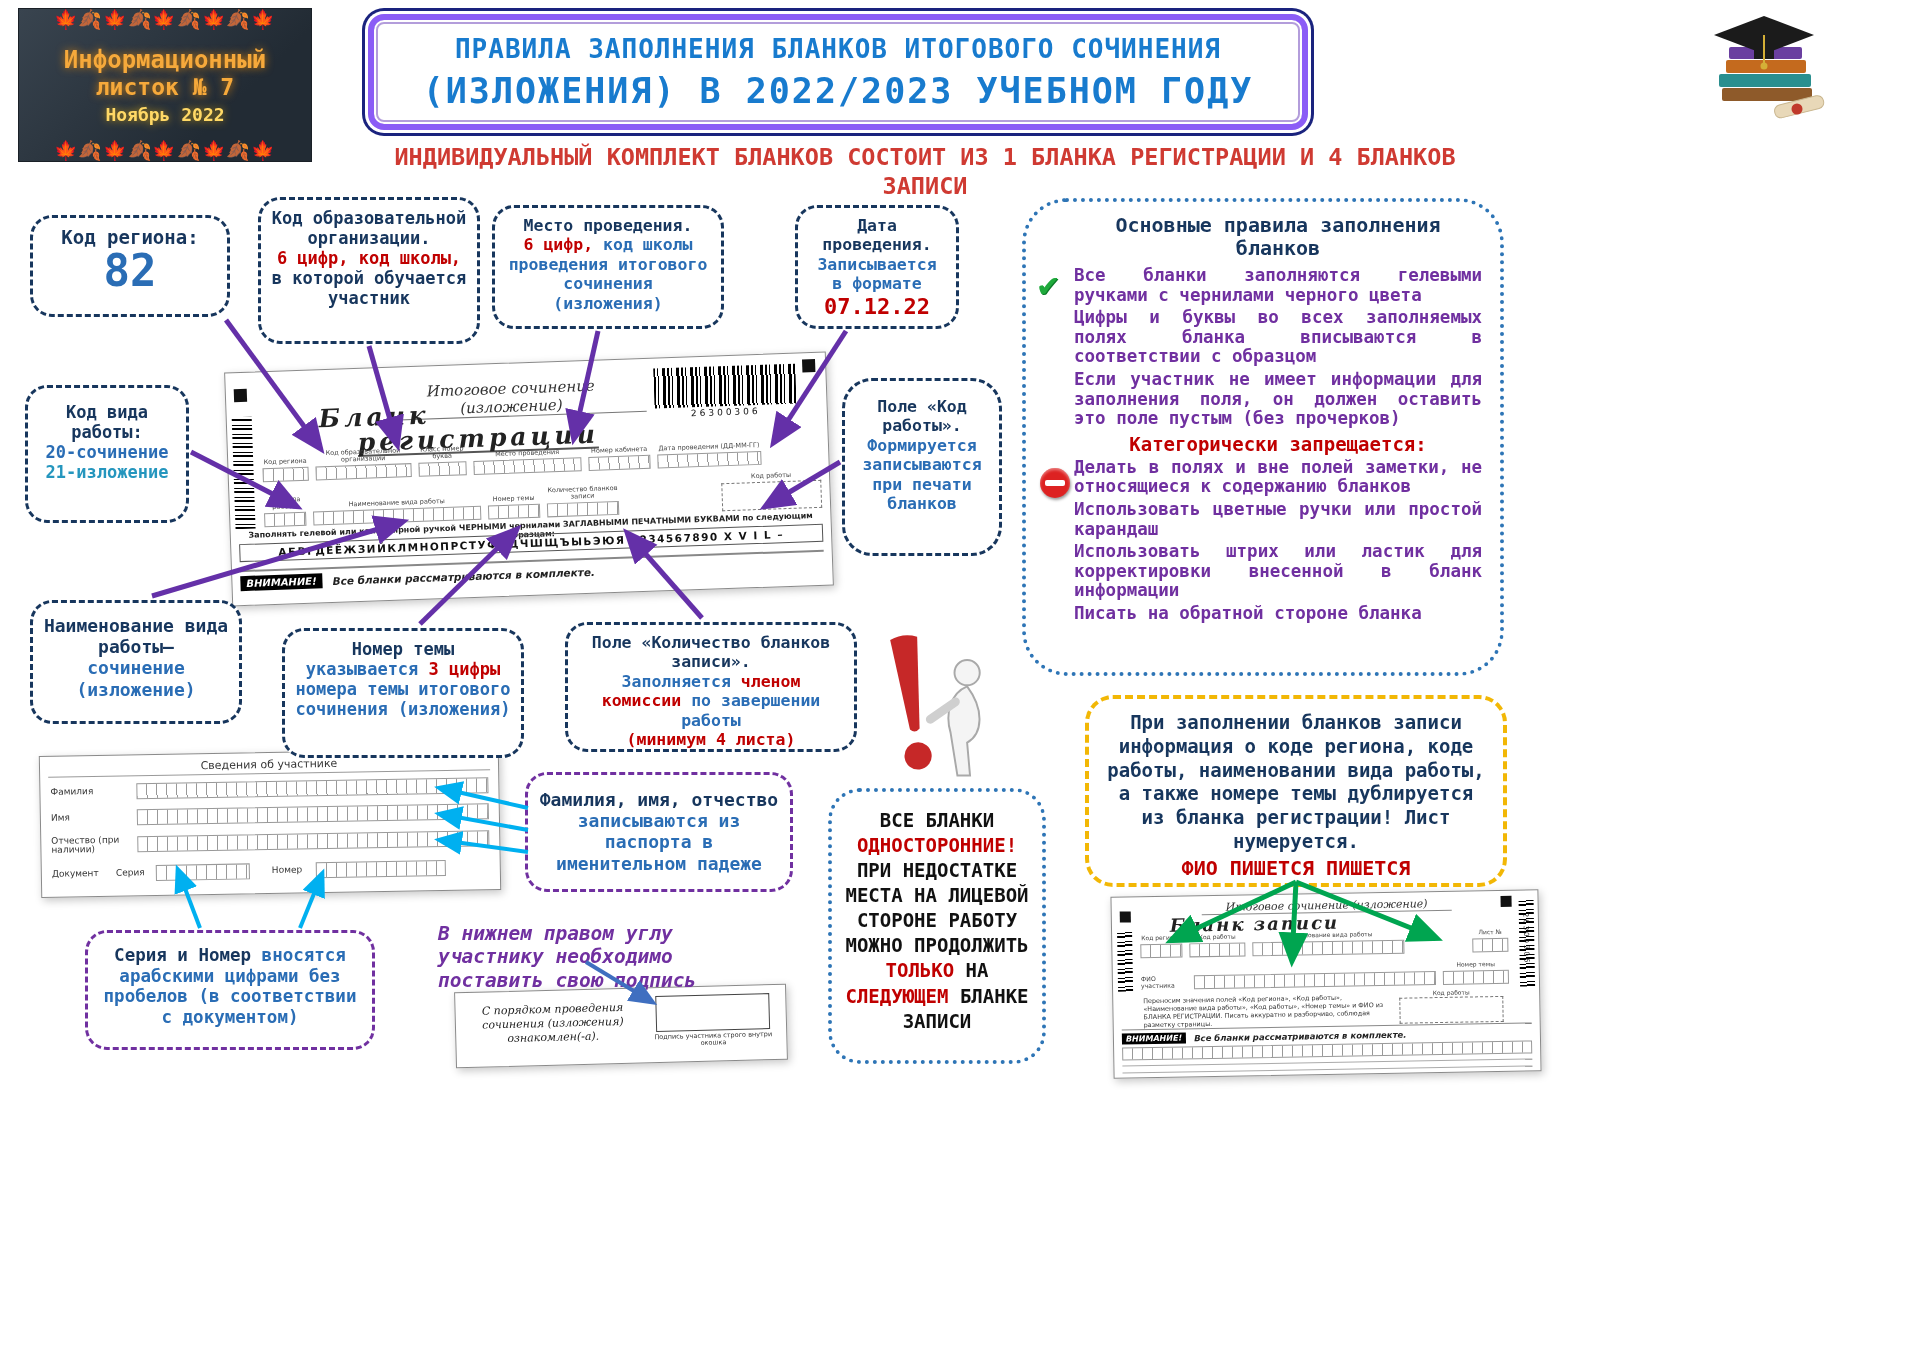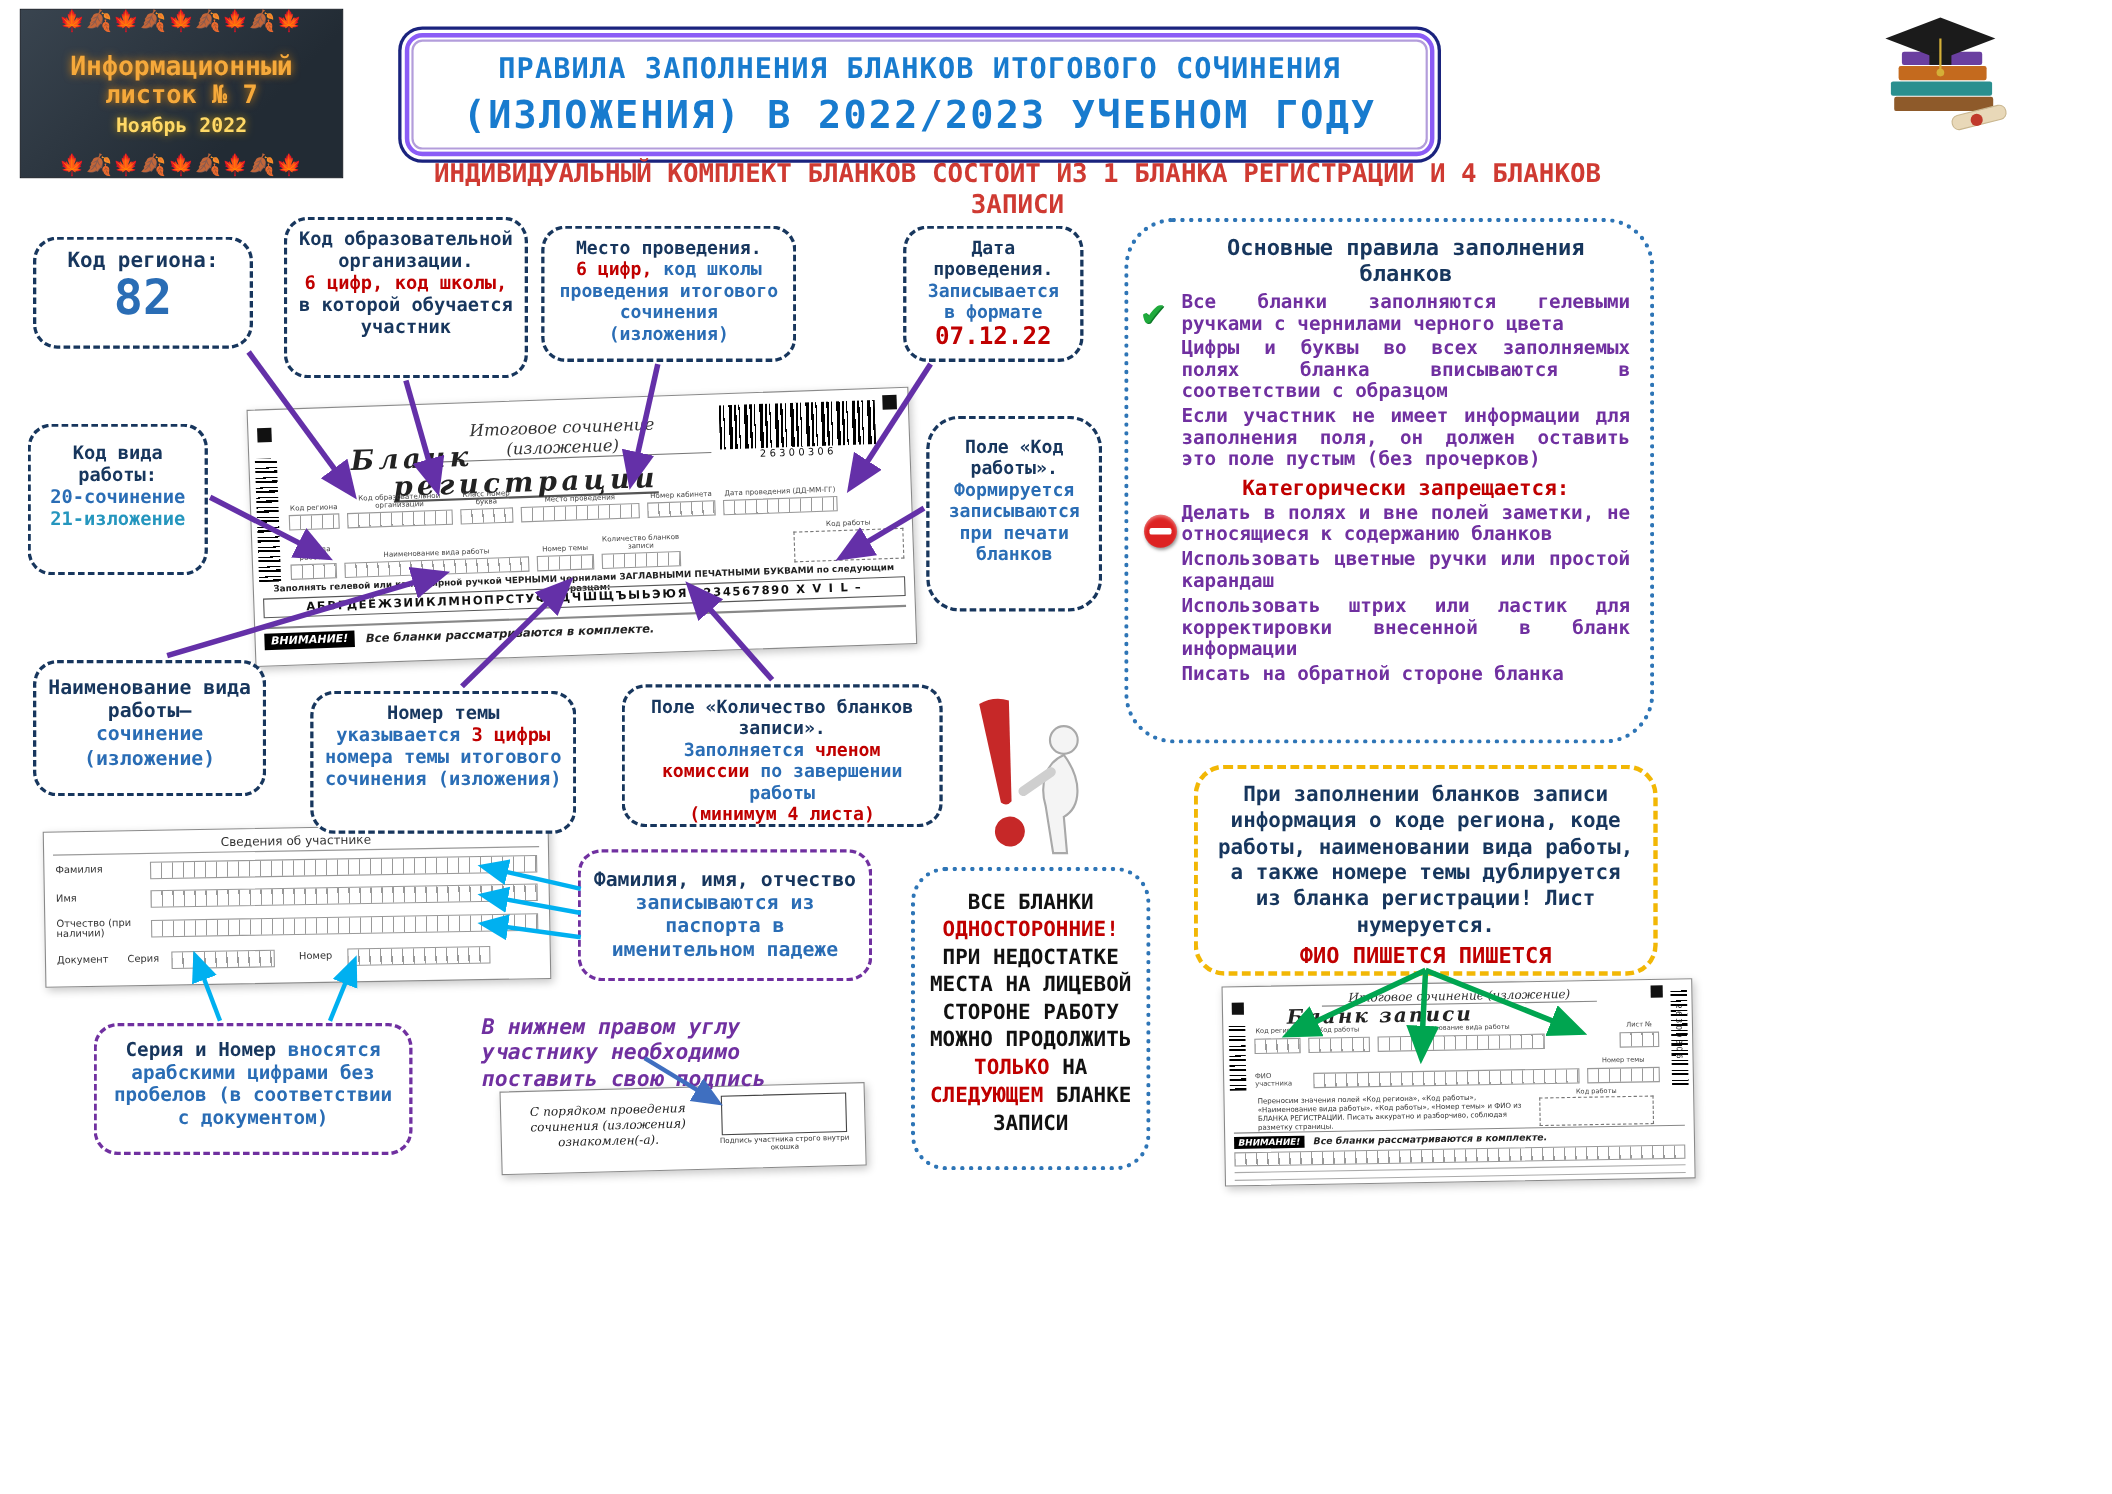--- a/index.html
+++ b/index.html
@@ -15,22 +15,22 @@
   .masthead{position:absolute;left:18px;top:8px;width:292px;height:152px;
     background:linear-gradient(135deg,#39444f,#222b34 70%);border:1px solid #1a2027;
     display:flex;flex-direction:column;justify-content:center;align-items:center;z-index:4;}
   .leafrow{position:absolute;left:0;right:0;text-align:center;font-size:19px;letter-spacing:1px;line-height:1;}
   .leafrow.top{top:1px;} .leafrow.bottom{bottom:1px;}
   .masthead .m1{color:#f6a93b;font-size:24px;font-weight:bold;text-shadow:0 0 8px rgba(255,150,0,.8);}
   .masthead .m2{color:#f6a93b;font-size:23px;font-weight:bold;text-shadow:0 0 8px rgba(255,150,0,.8);}
   .masthead .m3{color:#ffd966;font-size:18px;font-weight:bold;text-shadow:0 0 8px rgba(255,190,0,.7);margin-top:4px;}
 
   
-  .banner{position:absolute;left:368px;top:30px;width:928px;height:104px;background:#fff;
-    border:4px solid #8b5cf6;border-radius:16px;
+  .banner{position:absolute;left:368px;top:14px;width:928px;height:104px;background:#fff;
+    border:6px solid #8b5cf6;border-radius:16px;
     box-shadow:0 0 0 3px #fff,0 0 0 6px #1a237e, inset 0 0 0 2px #fff, inset 0 0 0 4px #b39ddb;
     display:flex;flex-direction:column;justify-content:center;align-items:center;gap:7px;z-index:4;}
   .banner .b1{color:#187bce;font-weight:bold;font-size:26px;letter-spacing:1px;white-space:nowrap;}
   .banner .b2{color:#187bce;font-weight:bold;font-size:35px;letter-spacing:2px;white-space:nowrap;}
 
   .subtitle{position:absolute;left:352px;top:143px;width:1146px;color:#cf3a32;font-weight:bold;
     font-size:23.5px;line-height:1.25;z-index:4;}
   .subtitle .s1{text-align:center;}
   .subtitle .s2{text-align:right;padding-right:28px;}
 
@@ -38,21 +38,21 @@
   .co{position:absolute;background:#fff;border:3px dashed #17365d;border-radius:22px;text-align:center;
     padding:8px 10px;box-sizing:border-box;font-weight:bold;line-height:1.18;z-index:6;}
   .co span{display:inline;}
   .co .bk{display:block;}
   .pco{border-color:#7030a0;}
 
   .co-region{left:30px;top:215px;width:200px;height:102px;font-size:19px;}
   .co-region .val{display:block;font-size:44px;line-height:1.05;color:#2a6db5;}
   .co-org{left:258px;top:197px;width:222px;height:147px;font-size:17px;}
   .co-place{left:492px;top:205px;width:232px;height:124px;font-size:16.5px;}
-  .co-date{left:821px;top:205px;width:164px;height:124px;font-size:16.5px;}
+  .co-date{left:795px;top:205px;width:164px;height:124px;font-size:16.5px;}
   .co-date .val{display:block;font-size:22px;}
   .co-workcode{left:842px;top:378px;width:160px;height:178px;font-size:16.5px;border-radius:30px;padding-top:16px;}
   .co-worktype{left:25px;top:385px;width:164px;height:138px;font-size:17px;padding-top:14px;}
   .co-workname{left:30px;top:600px;width:212px;height:124px;font-size:18px;padding-top:12px;}
   .co-topic{left:282px;top:628px;width:242px;height:130px;font-size:17px;}
   .co-count{left:565px;top:622px;width:292px;height:130px;font-size:16.5px;}
   .co-fio{left:525px;top:772px;width:268px;height:120px;font-size:18px;padding-top:14px;}
   .co-series{left:85px;top:930px;width:290px;height:120px;font-size:17.5px;padding-top:12px;}
 
   .sig-note{position:absolute;left:438px;top:922px;width:348px;color:#7030a0;font-weight:bold;

